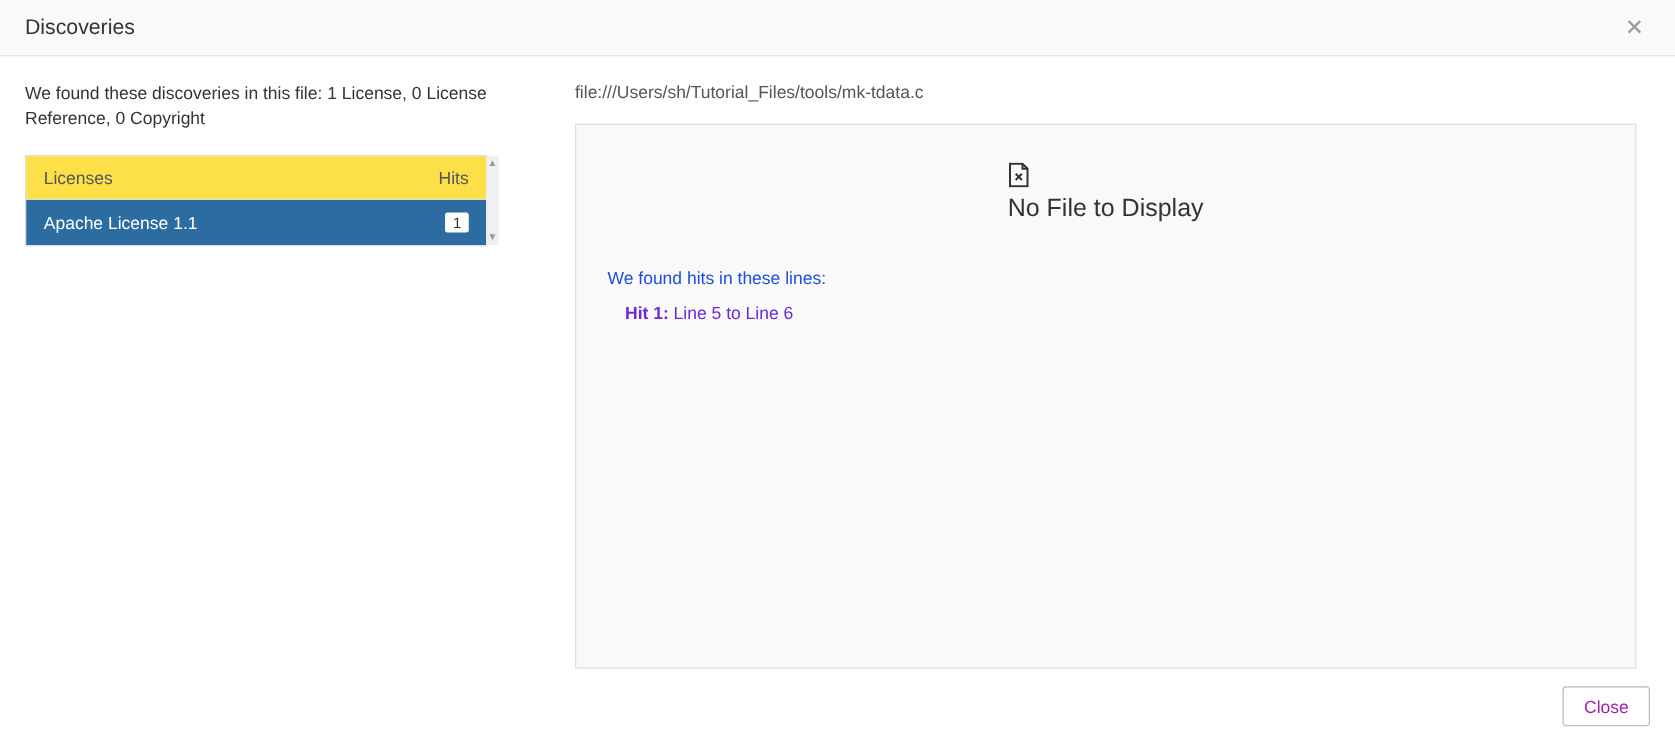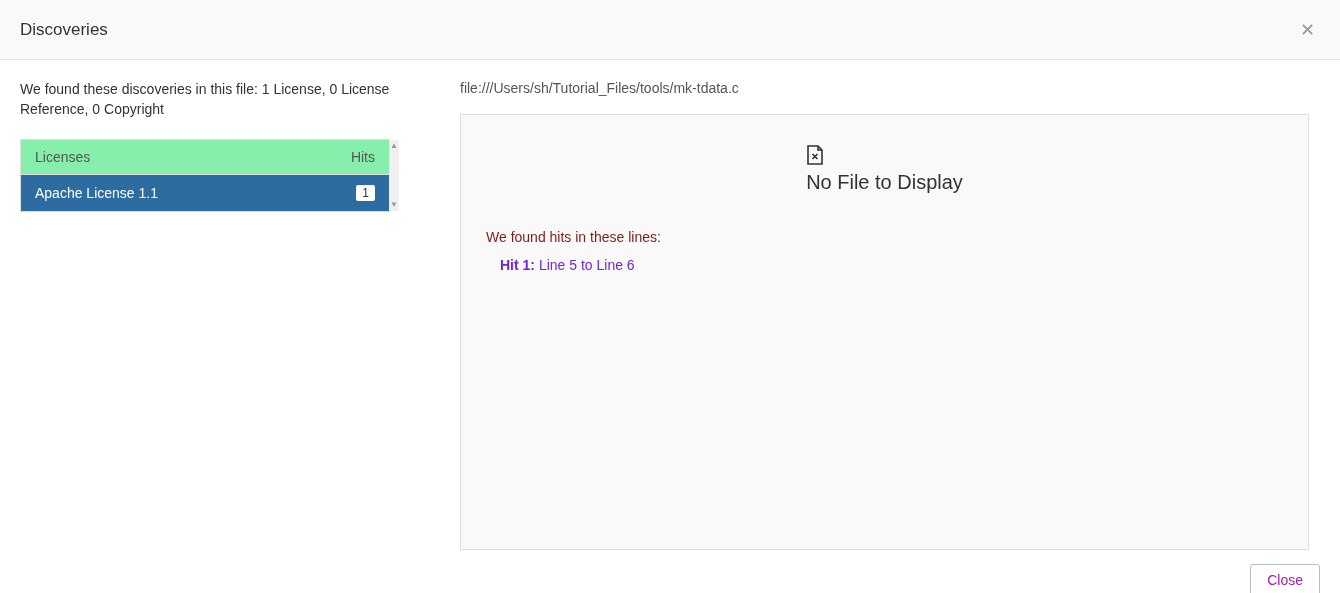--- a/index.html
+++ b/index.html
@@ -15,21 +15,21 @@
       height: 593px;
       overflow: hidden;
     }
     .modal-header {
       background: #f9f9f9;
       border-bottom: 1px solid #e5e5e5;
       padding: 12px 20px;
       display: flex;
       justify-content: space-between;
       align-items: center;
-      height: 60px;
+      height: 45px;
     }
     .modal-title {
       font-size: 17px;
       font-weight: 400;
       color: #333;
     }
     .close-btn {
       background: none;
       border: none;
       font-size: 18px;
@@ -52,21 +52,21 @@
       font-size: 14px;
       color: #333;
       line-height: 1.4;
       margin-bottom: 20px;
     }
     .license-table {
       border: 1px solid #ddd;
       position: relative;
     }
     .table-header {
-      background: #86efac;
+      background: #fde047;
       display: flex;
       padding: 9px 14px;
       font-size: 14px;
       color: #555;
       border-bottom: 1px solid #ddd;
     }
     .col-licenses {
       flex: 1;
     }
     .col-hits {
@@ -149,21 +149,21 @@
     .file-x-icon {
       display: inline-flex;
     }
     .no-file-sub {
       font-size: 13.5px;
       color: #555;
       margin-top: 10px;
     }
     .hits-text {
       font-size: 14px;
-      color: #7f1d1d;
+      color: #1d4ed8;
       margin-bottom: 12px;
     }
     .hit-line {
       font-size: 14px;
       color: #6d28d9;
       padding-left: 14px;
     }
     .hit-label {
       font-weight: 600;
     }

